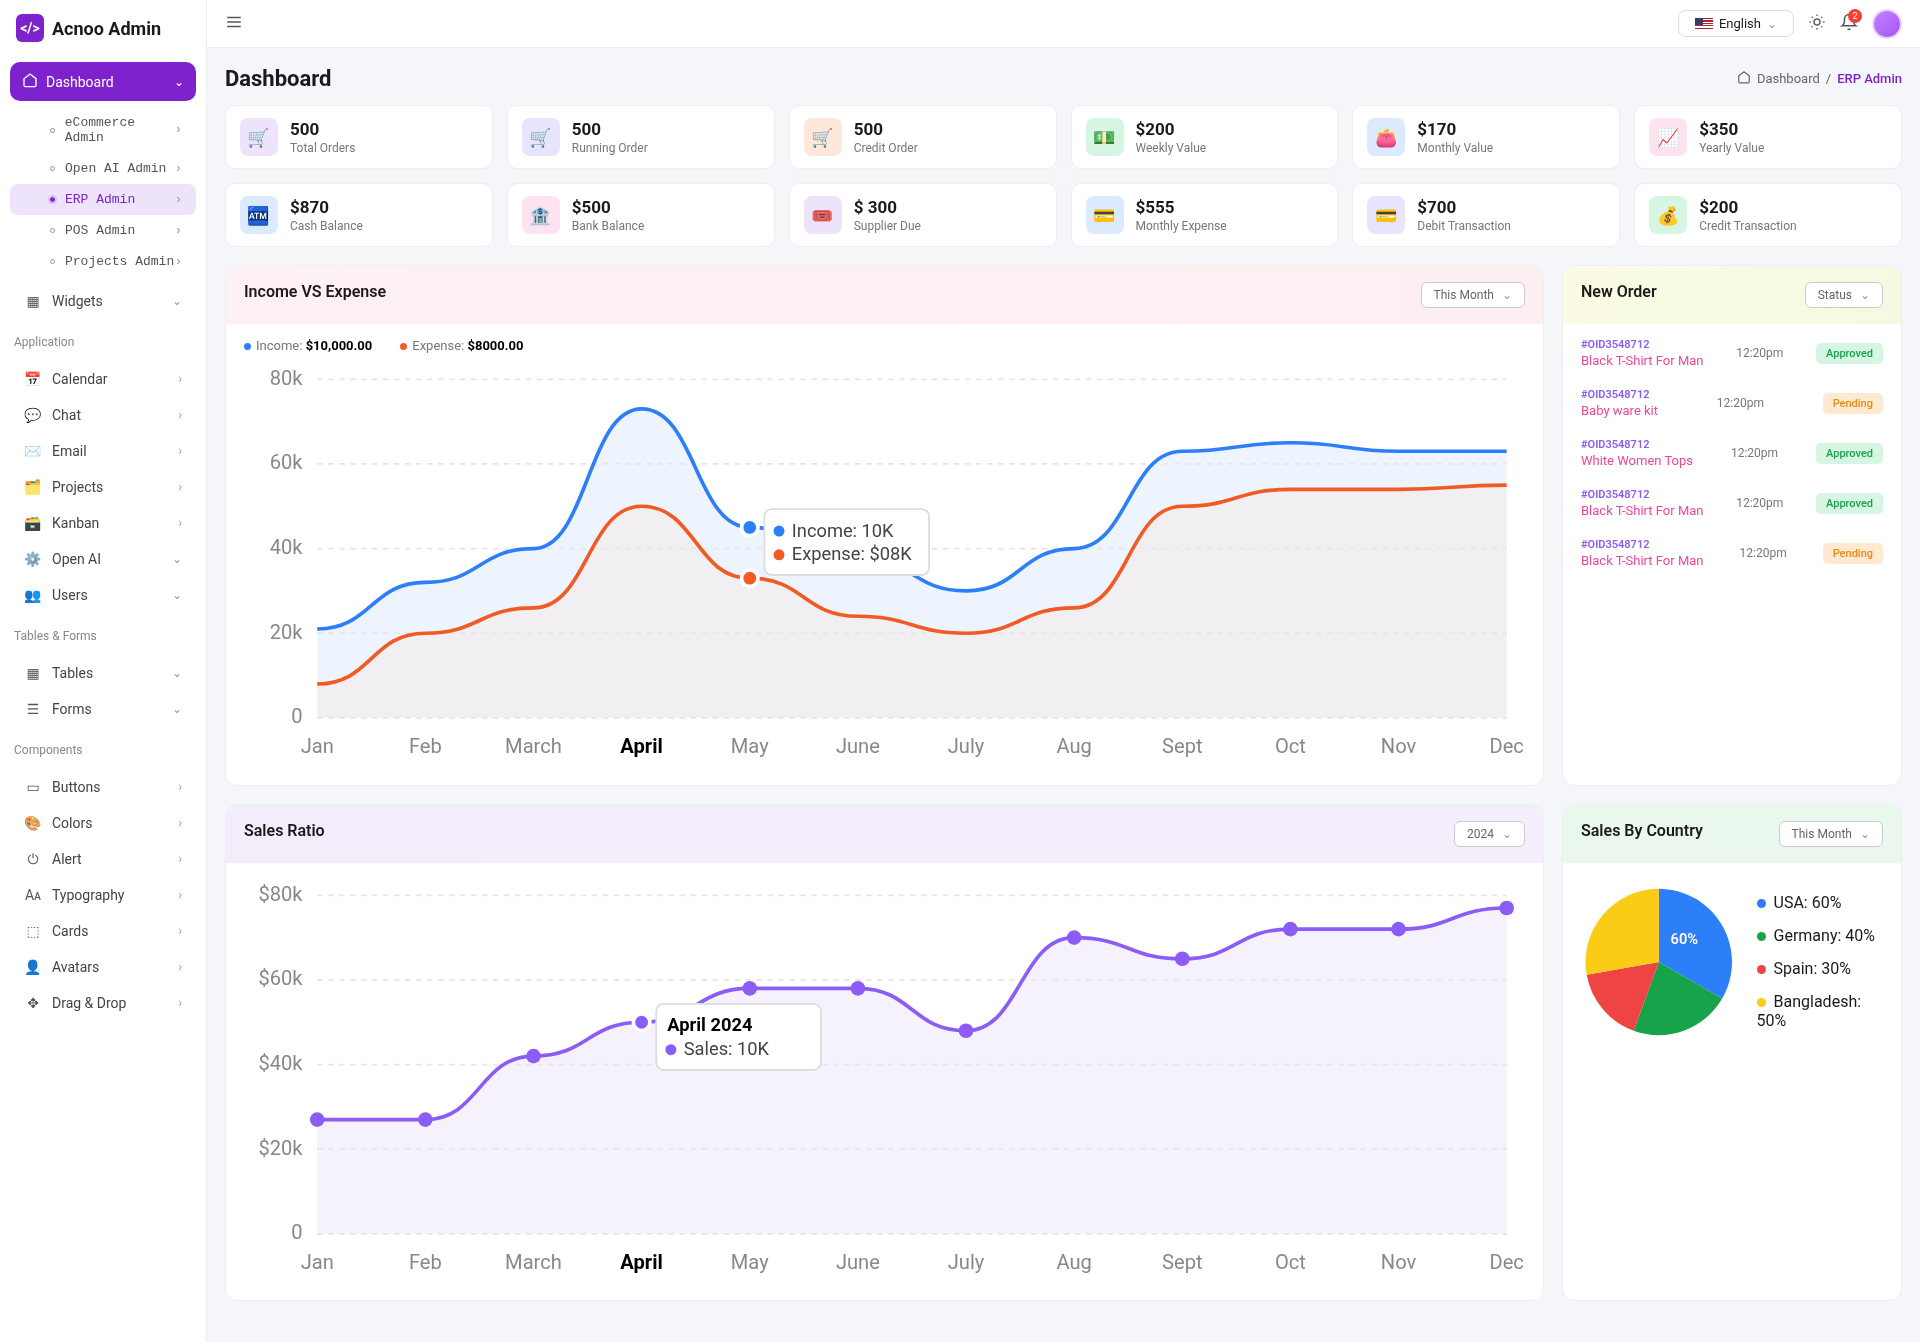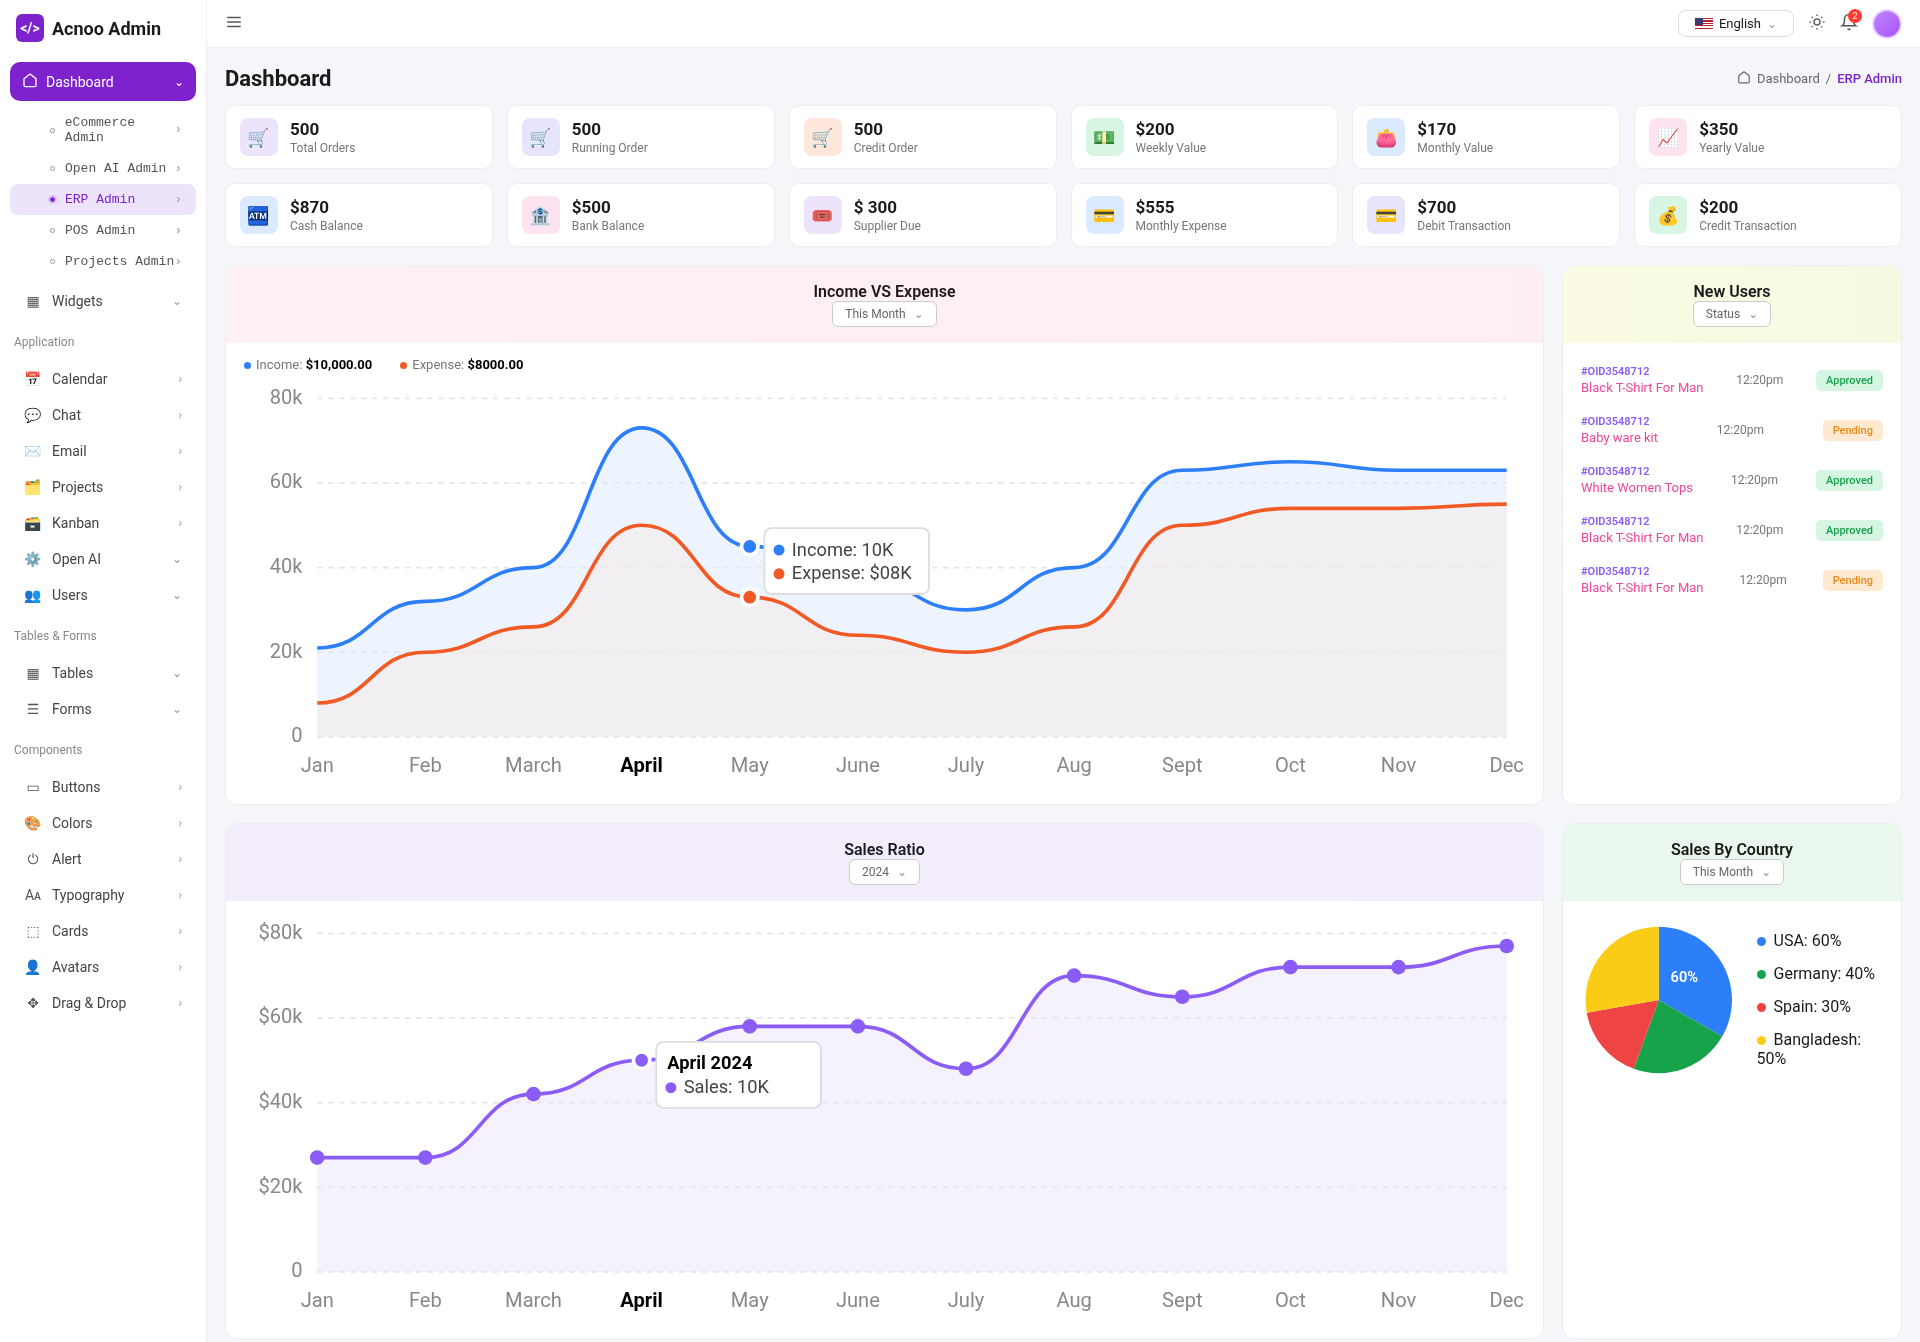--- a/index.html
+++ b/index.html
@@ -47,36 +47,36 @@
 
 .stats-grid { display:grid; grid-template-columns:repeat(6,1fr); gap:14px; margin-bottom:18px; }
 .stat-card { background:#fff; border:1px solid #eee; border-radius:10px; padding:12px 14px; display:flex; align-items:center; gap:12px; }
 .stat-icon { width:38px; height:38px; border-radius:8px; display:flex; align-items:center; justify-content:center; font-size:18px; }
 .stat-val { font-weight:700; font-size:17px; }
 .stat-lbl { font-size:12px; color:#777; margin-top:2px; }
 
 .row { display:grid; grid-template-columns: 1fr 340px; gap:18px; margin-bottom:18px; }
 
 .card { background:#fff; border-radius:12px; overflow:hidden; border:1px solid #eee; }
-.card-head { padding:16px 18px; display:flex; align-items:center; justify-content:space-between;flex-direction:column; }
+.card-head { padding:16px 18px; display:flex; align-items:flex-start; justify-content:space-between; }
 .card-head h3 { font-size:16px; font-weight:600; }
 .dropdown-pill { border:1px solid #ccc; border-radius:6px; padding:5px 12px; font-size:12px; color:#666; display:flex; align-items:center; gap:8px; cursor:pointer; background:#fff; }
 .head-pink { background:linear-gradient(90deg,#fdf1f6,#fdeef1); }
 .head-yellow { background:linear-gradient(90deg,#fbfbe3,#f6f9e2); }
 .head-purple { background:linear-gradient(90deg,#f2ecfb,#f3edfc); }
 .head-green { background:linear-gradient(90deg,#e9f7ed,#e9f7ed); }
 .card-body { padding:14px 18px 18px; }
 
 .legend-row { display:flex; gap:28px; font-size:13px; margin-bottom:8px; }
 .legend-row .dot2 { width:7px; height:7px; border-radius:50%; display:inline-block; margin-right:5px; vertical-align:middle; }
 .legend-row b { color:#000; }
 .legend-row .lbl { color:#777; }
 
 
-.orders-body { padding: 12px 18px 16px; }
+.orders-body { padding: 4px 18px 16px; }
 .order-row { display:flex; align-items:center; justify-content:space-between; padding:10px 0; }
 .order-left .oid { font-size:11px; color:#8b5cf6; font-weight:600; }
 .order-left .pname { font-size:13px; color:#ec4899; margin-top:2px; }
 .order-time { font-size:12px; color:#777; }
 .order-status { font-size:11px; padding:4px 10px; border-radius:5px; font-weight:500; }
 .st-approved { background:#d7f5e3; color:#16a34a; }
 .st-pending { background:#ffe9d1; color:#ea8a17; }
 
 
 .country-wrap { display:flex; align-items:center; gap:20px; }
@@ -473,21 +473,21 @@
                 <circle cx="292.3636363636364" cy="92.9375" r="3" fill="#2d7ff9"></circle>
                 <text x="299.3636363636364" y="95.9375" class="tooltip-text" style="">Income: 10K</text>
                 <circle cx="292.3636363636364" cy="105.9375" r="3" fill="#f15a24"></circle>
                 <text x="299.3636363636364" y="108.9375" class="tooltip-text" style="">Expense: $08K</text>
               </svg>
           </div>
         </div>
 
         <div class="card">
           <div class="card-head head-yellow">
-            <h3>New Users</h3>
+            <h3>New Order</h3>
             <div class="dropdown-pill">
               <span>Status</span>
               <span class="chev">⌄</span>
             </div>
           </div>
           <div class="orders-body" id="orders-list">
               <div class="order-row">
                 <div class="order-left">
                   <div class="oid">#OID3548712</div>
                   <div class="pname">Black T-Shirt For Man</div>

